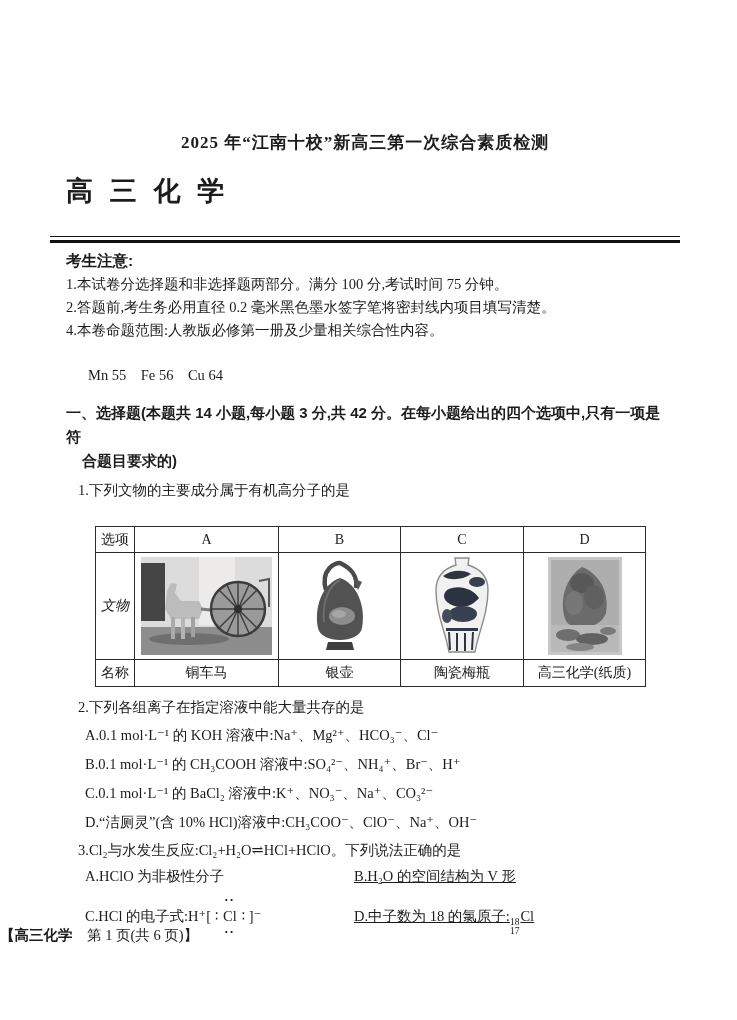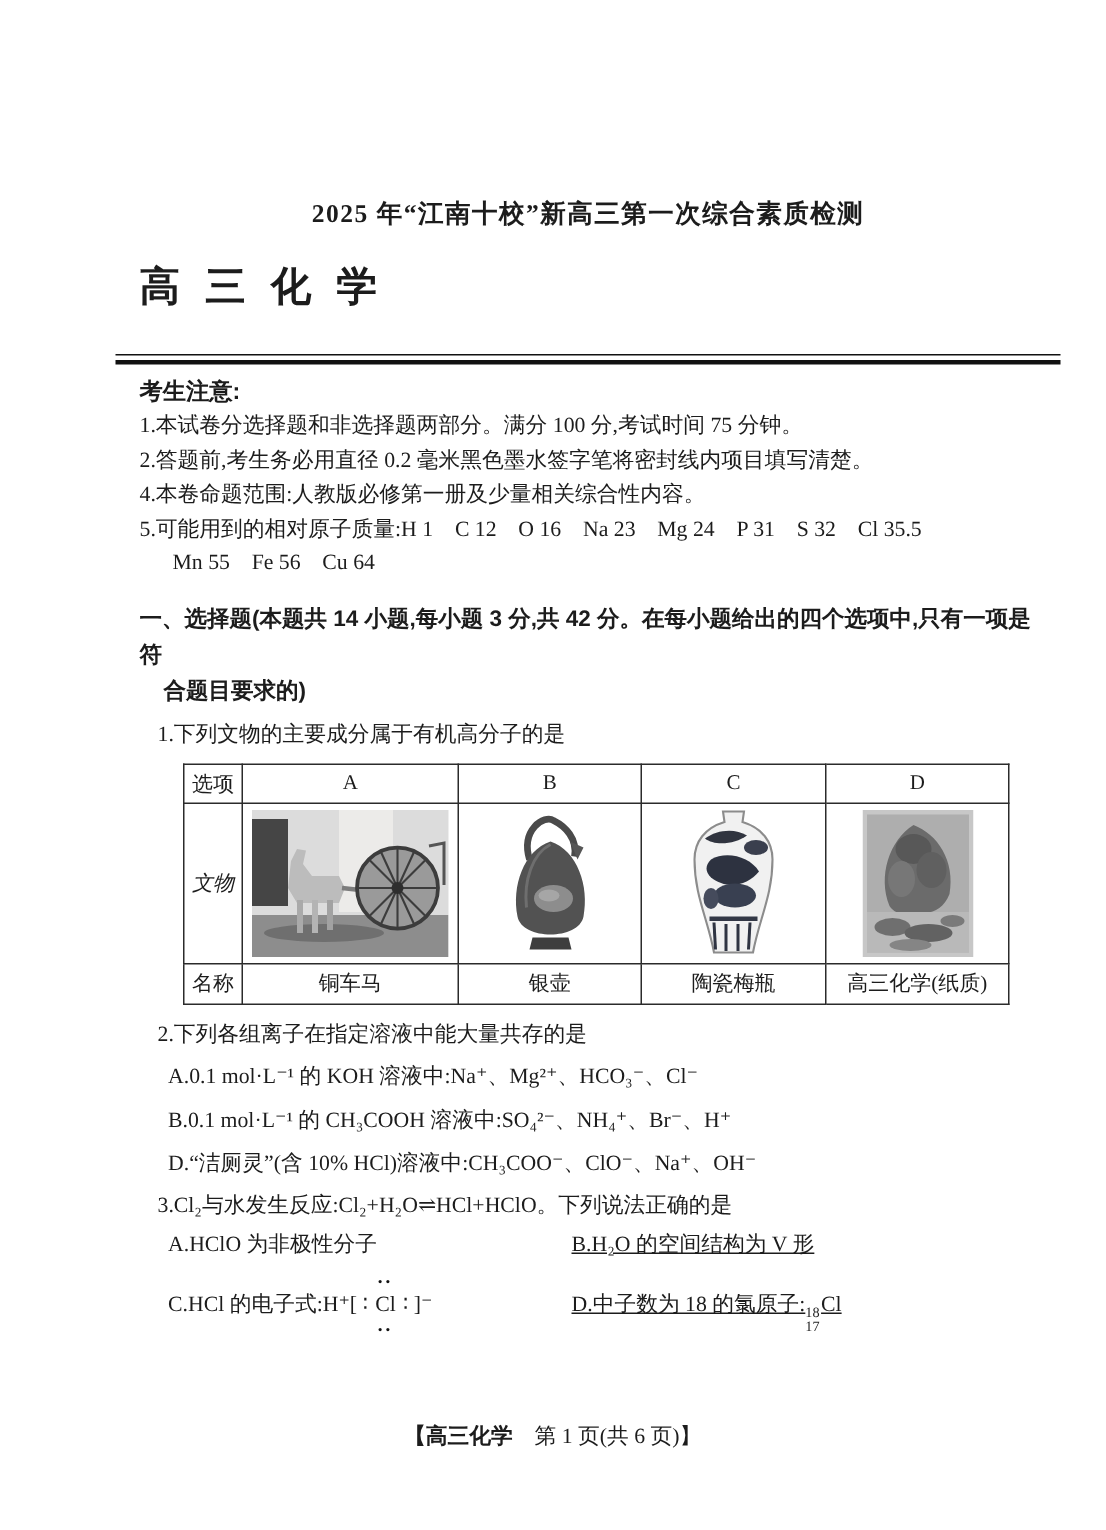--- a/index.html
+++ b/index.html
@@ -1,74 +1,74 @@
 <!DOCTYPE html>
 <html><head>
 <meta charset="utf-8">
 <style>
   html,body{margin:0;padding:0;background:#ffffff;}
   .page{
     position:relative;width:737px;height:1020px;margin:0 auto;
     background:#ffffff;color:#1c1c1c;overflow:hidden;
     font-family:"Liberation Serif","DejaVu Serif",serif;
   }
-  .content{position:absolute;top:0;left:93px;width:598px;}
+  .content{position:absolute;top:0;left:66px;width:598px;}
   .exam-title{margin:131px 0 0;text-align:center;font-size:17px;font-weight:700;letter-spacing:1px;}
   .subject-title{margin:19px 0 0;font-size:27px;font-weight:600;letter-spacing:5px;}
   .double-rule{margin:27px -16px 0;height:3px;border-top:1.5px solid #111;border-bottom:3px solid #111;}
   .notice-head{margin-top:8px;font-size:15.5px;font-weight:700;font-family:"Liberation Sans","DejaVu Sans",sans-serif;}
   .notice-item{margin:1px 0 0;padding-left:22px;text-indent:-22px;font-size:14.5px;line-height:22px;}
   .bold-hei{font-weight:700;font-family:"Liberation Sans","DejaVu Sans",sans-serif;font-size:15px;}
   .em-dots{
     -webkit-text-emphasis:filled dot #111;text-emphasis:filled dot #111;
     -webkit-text-emphasis-position:under right;text-emphasis-position:under right;
   }
   .section-header{margin-top:15px;font-size:15px;line-height:24px;font-weight:700;
     font-family:"Liberation Sans","DejaVu Sans",sans-serif;}
   .section-header .line2{display:block;padding-left:16px;}
   .q-stem{margin-top:6px;padding-left:30px;text-indent:-18px;font-size:14.5px;line-height:23px;}
-  .q1-table{border-collapse:collapse;margin:7px 0 0 29px;table-layout:fixed;}
+  .q1-table{border-collapse:collapse;margin:24px 0 0 29px;table-layout:fixed;}
   .q1-table td{border:1.4px solid #2b2b2b;text-align:center;vertical-align:middle;
     font-size:14px;padding:0;}
   .q1-table .hdr-row td{height:25px;}
   .q1-table .img-row td{height:106px;font-style:italic;}
   .q1-table .name-row td{height:26px;}
   .col-label{width:38px;}
   .col-a{width:143px;} .col-b{width:121px;} .col-c{width:122px;} .col-d{width:121px;}
   .artifact{display:inline-block;vertical-align:middle;}
   .q-option{margin-top:3px;padding-left:19px;font-size:14.5px;line-height:26px;}
   .q3-grid{display:flex;margin-top:2px;}
   .q3-col-left{width:288px;padding-left:19px;box-sizing:border-box;}
   .q3-col-right{width:291px;text-decoration:underline;}
   .q3-opt{font-size:14.5px;line-height:24px;}
   .q3-row2{margin-top:16px;}
   .e-cl{position:relative;display:inline-block;padding:0 1px;}
   .e-cl .dots{position:absolute;left:50%;transform:translateX(-50%);font-size:9px;letter-spacing:2px;line-height:6px;color:#111;}
   .e-cl .dots.top{top:-7px;}
   .e-cl .dots.bot{bottom:-7px;}
   .isotope{display:inline-flex;flex-direction:column;vertical-align:-4px;font-size:9.5px;line-height:8.5px;text-align:right;margin-right:1px;align-items:flex-end;}
-  .footer{position:absolute;top:948px;left:0;width:737px;text-align:center;font-size:14.5px;}
+  .footer{position:absolute;top:926px;left:0;width:737px;font-size:14.5px;}
   .footer .bold-part{font-weight:700;font-family:"Liberation Sans","DejaVu Sans",sans-serif;}
 </style>
 </head>
 <body>
 
 <div class="page">
   <div class="content">
 
     <div class="exam-title">2025 年“江南十校”新高三第一次综合素质检测</div>
     <div class="subject-title">高 三 化 学</div>
 
     <div class="double-rule"></div>
 
     <div class="notice-head">考生注意:</div>
     <div class="notice-item">1.本试卷分选择题和非选择题两部分。满分 100 分,考试时间 75 分钟。</div>
     <div class="notice-item">2.答题前,考生务必用直径 0.2 毫米黑色墨水签字笔将密封线内项目填写清楚。</div>
     <div class="notice-item">4.本卷命题范围:人教版必修第一册及少量相关综合性内容。</div>
-    <div class="notice-item"><span>5.可能用到的相对原子质量:H 1　C 12　O 16　Na 23　Mg 24　P 31　S 32　Cl 35.5</span><br><span>Mn 55　Fe 56　Cu 64</span></div>
+    <div class="notice-item"><br><span>Mn 55　Fe 56　Cu 64</span></div>
 
     <div class="section-header"><span>一、选择题(本题共 14 小题,每小题 3 分,共 42 分。在每小题给出的四个选项中,只有一项是符</span><span class="line2">合题目要求的)</span></div>
 
     <div class="q-stem">1.下列文物的主要成分属于有机高分子的是</div>
 
     <table class="q1-table">
       <tbody>
           <tr class="hdr-row">
         <td class="col-label">选项</td>
         <td class="col-a">A</td>
@@ -156,20 +156,21 @@
         <td>银壶</td>
         <td>陶瓷梅瓶</td>
         <td>高三化学(纸质)</td>
       </tr>
     </tbody>
       </table>
 
     <div class="q-stem" style="margin-top:9px">2.下列各组离子在指定溶液中能大量共存的是</div>
     <div class="q-option">A.0.1 mol·L⁻¹ 的 KOH 溶液中:Na⁺、Mg²⁺、HCO₃⁻、Cl⁻</div>
     <div class="q-option">B.0.1 mol·L⁻¹ 的 CH₃COOH 溶液中:SO₄²⁻、NH₄⁺、Br⁻、H⁺</div>
+    <div class="q-option">C.0.1 mol·L⁻¹ 的 BaCl₂ 溶液中:K⁺、NO₃⁻、Na⁺、CO₃²⁻</div>
     <div class="q-option">D.“洁厕灵”(含 10% HCl)溶液中:CH₃COO⁻、ClO⁻、Na⁺、OH⁻</div>
 
     <div class="q-stem" style="margin-top:4px">3.Cl₂与水发生反应:Cl₂+H₂O⇌HCl+HClO。下列说法正确的是</div>
     <div class="q3-grid">
       <div class="q3-col-left q3-opt">A.HClO 为非极性分子</div>
       <div class="q3-col-right q3-opt">B.H₂O 的空间结构为 V 形</div>
     </div>
     <div class="q3-grid q3-row2">
       <div class="q3-col-left q3-opt">
         <span>C.HCl 的电子式:H⁺[ ∶ </span><span class="e-cl"><span class="dots top">••</span><span>Cl</span><span class="dots bot">••</span></span><span> ∶ ]⁻</span>

